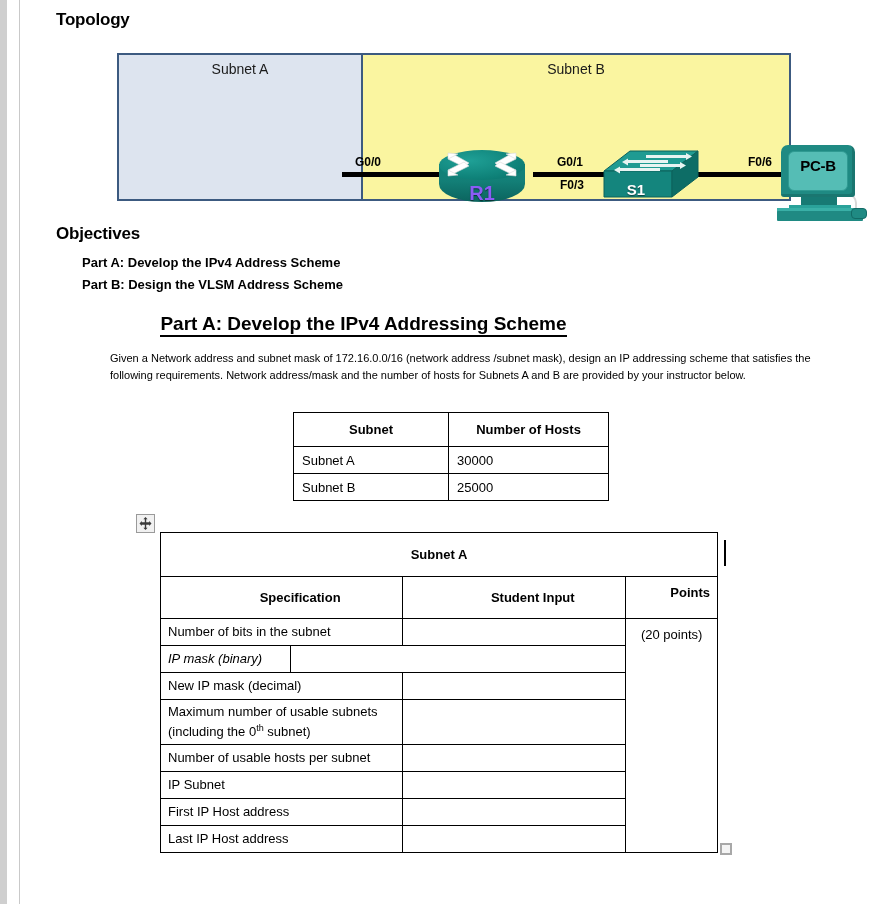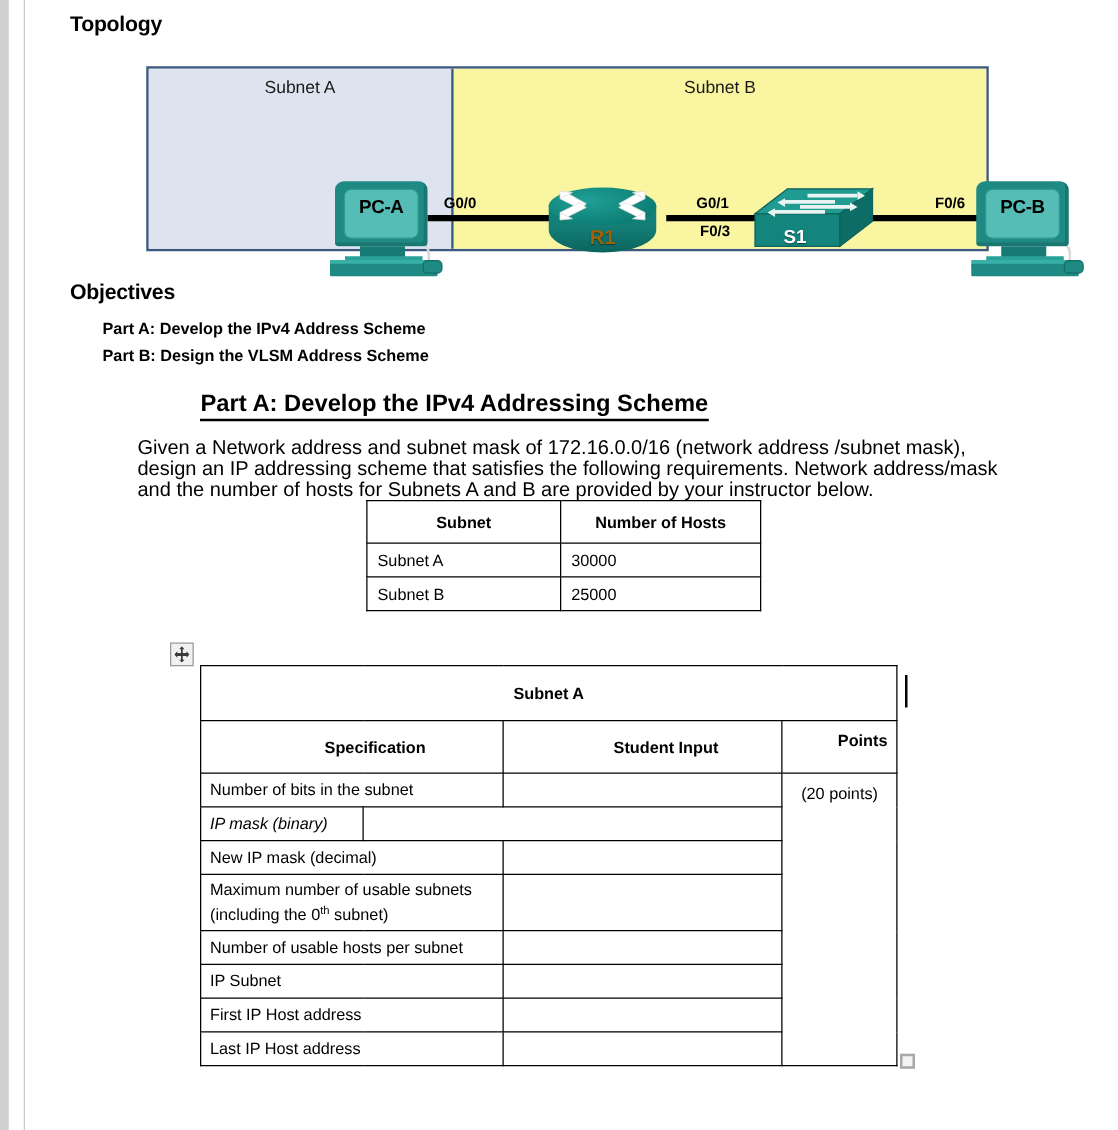--- a/index.html
+++ b/index.html
@@ -47,21 +47,21 @@
     text-align: center;
     font-size: 19px; font-weight: bold;
   }
   .h-part-a span {
     border-bottom: 2px solid #000;
     padding-bottom: 1px;
   }
 
   .para {
     position: absolute; left: 110px; top: 350px; width: 705px;
-    font-size: 16px; line-height: 17px;
+    font-size: 11px; line-height: 17px;
   }
 
   
   #topology {
     position: absolute; left: 117px; top: 53px;
     width: 674px; height: 148px;
     border: 2px solid #3c5a80;
     display: flex;
   }
   .zone {
@@ -148,38 +148,38 @@
     background: linear-gradient(to bottom,#0f8279 0%, #137f77 45%, #0b645e 100%);
     border-radius: 0 0 43px 43px / 0 0 18px 18px;
   }
   .router .top {
     position: absolute; left: 0; top: 0; width: 86px; height: 30px;
     background: radial-gradient(ellipse at 35% 35%, #1fa096 0%, #0d7f76 70%, #0a6b63 100%);
     border-radius: 50%;
   }
   .router .r-label {
     position: absolute; left: 0; top: 32px; width: 86px; text-align: center;
-    font-size: 16px; font-weight: bold; color: #a16207; text-shadow: 0 1px 1px rgba(0,0,0,.5);
+    font-size: 20px; font-weight: bold; color: #8b5cf6; text-shadow: 0 1px 1px rgba(0,0,0,.5);
   }
   .router svg { position: absolute; left: 0; top: 0; }
 
   
   .switch {
     position: absolute; left: 463px; top: 94px; width: 120px; height: 62px; z-index: 2;
   }
   .switch .s-label {
     position: absolute; left: 0; top: 32px; width: 108px; text-align: center;
     font-size: 15px; font-weight: bold; color: #fff; text-shadow: 0 1px 1px rgba(0,0,0,.5);
   }
 
   
   table { border-collapse: collapse; }
 
   #hosts-table {
-    position: absolute; left: 293px; top: 400px; padding-left: 44px;
+    position: absolute; left: 293px; top: 412px; padding-left: 44px;
   }
   #hosts-table td, #hosts-table th {
     border: 1px solid #000;
     font-size: 13px;
     padding: 5px 8px;
     vertical-align: middle;
   }
   #hosts-table th { font-weight: bold; text-align: center; height: 34px; }
   #hosts-table td { height: 27px; }
   .col-subnet { width: 155px; }
@@ -256,31 +256,20 @@
 
     <div class="cable cable-a"></div>
     <div class="cable cable-b"></div>
     <div class="cable cable-c"></div>
 
     <div class="port port-g00">G0/0</div>
     <div class="port port-g01">G0/1</div>
     <div class="port port-f05">F0/3</div>
     <div class="port port-f06">F0/6</div>
 
-    <div class="pc pc-a">
-      <div class="mouse-cord"></div>
-      <div class="monitor-shell"></div>
-      <div class="screen"></div>
-      <div class="pc-label">PC-A</div>
-      <div class="neck"></div>
-      <div class="base-top"></div>
-      <div class="base-face"></div>
-      <div class="base"></div>
-      <div class="mouse"></div>
-    </div>
 
     <div class="router">
       <div class="body"></div>
       <div class="top"></div>
       <svg width="86" height="32" viewBox="0 0 86 32">
         <g fill="#ffffff" stroke="#d9d9d9" stroke-width="0.6">
           <polygon points="14,4 30,13 25,17 9,9"></polygon>
           <polygon points="9,9 9,3 19,4"></polygon>
           <polygon points="72,4 56,13 61,17 77,9"></polygon>
           <polygon points="77,9 77,3 67,4"></polygon>

